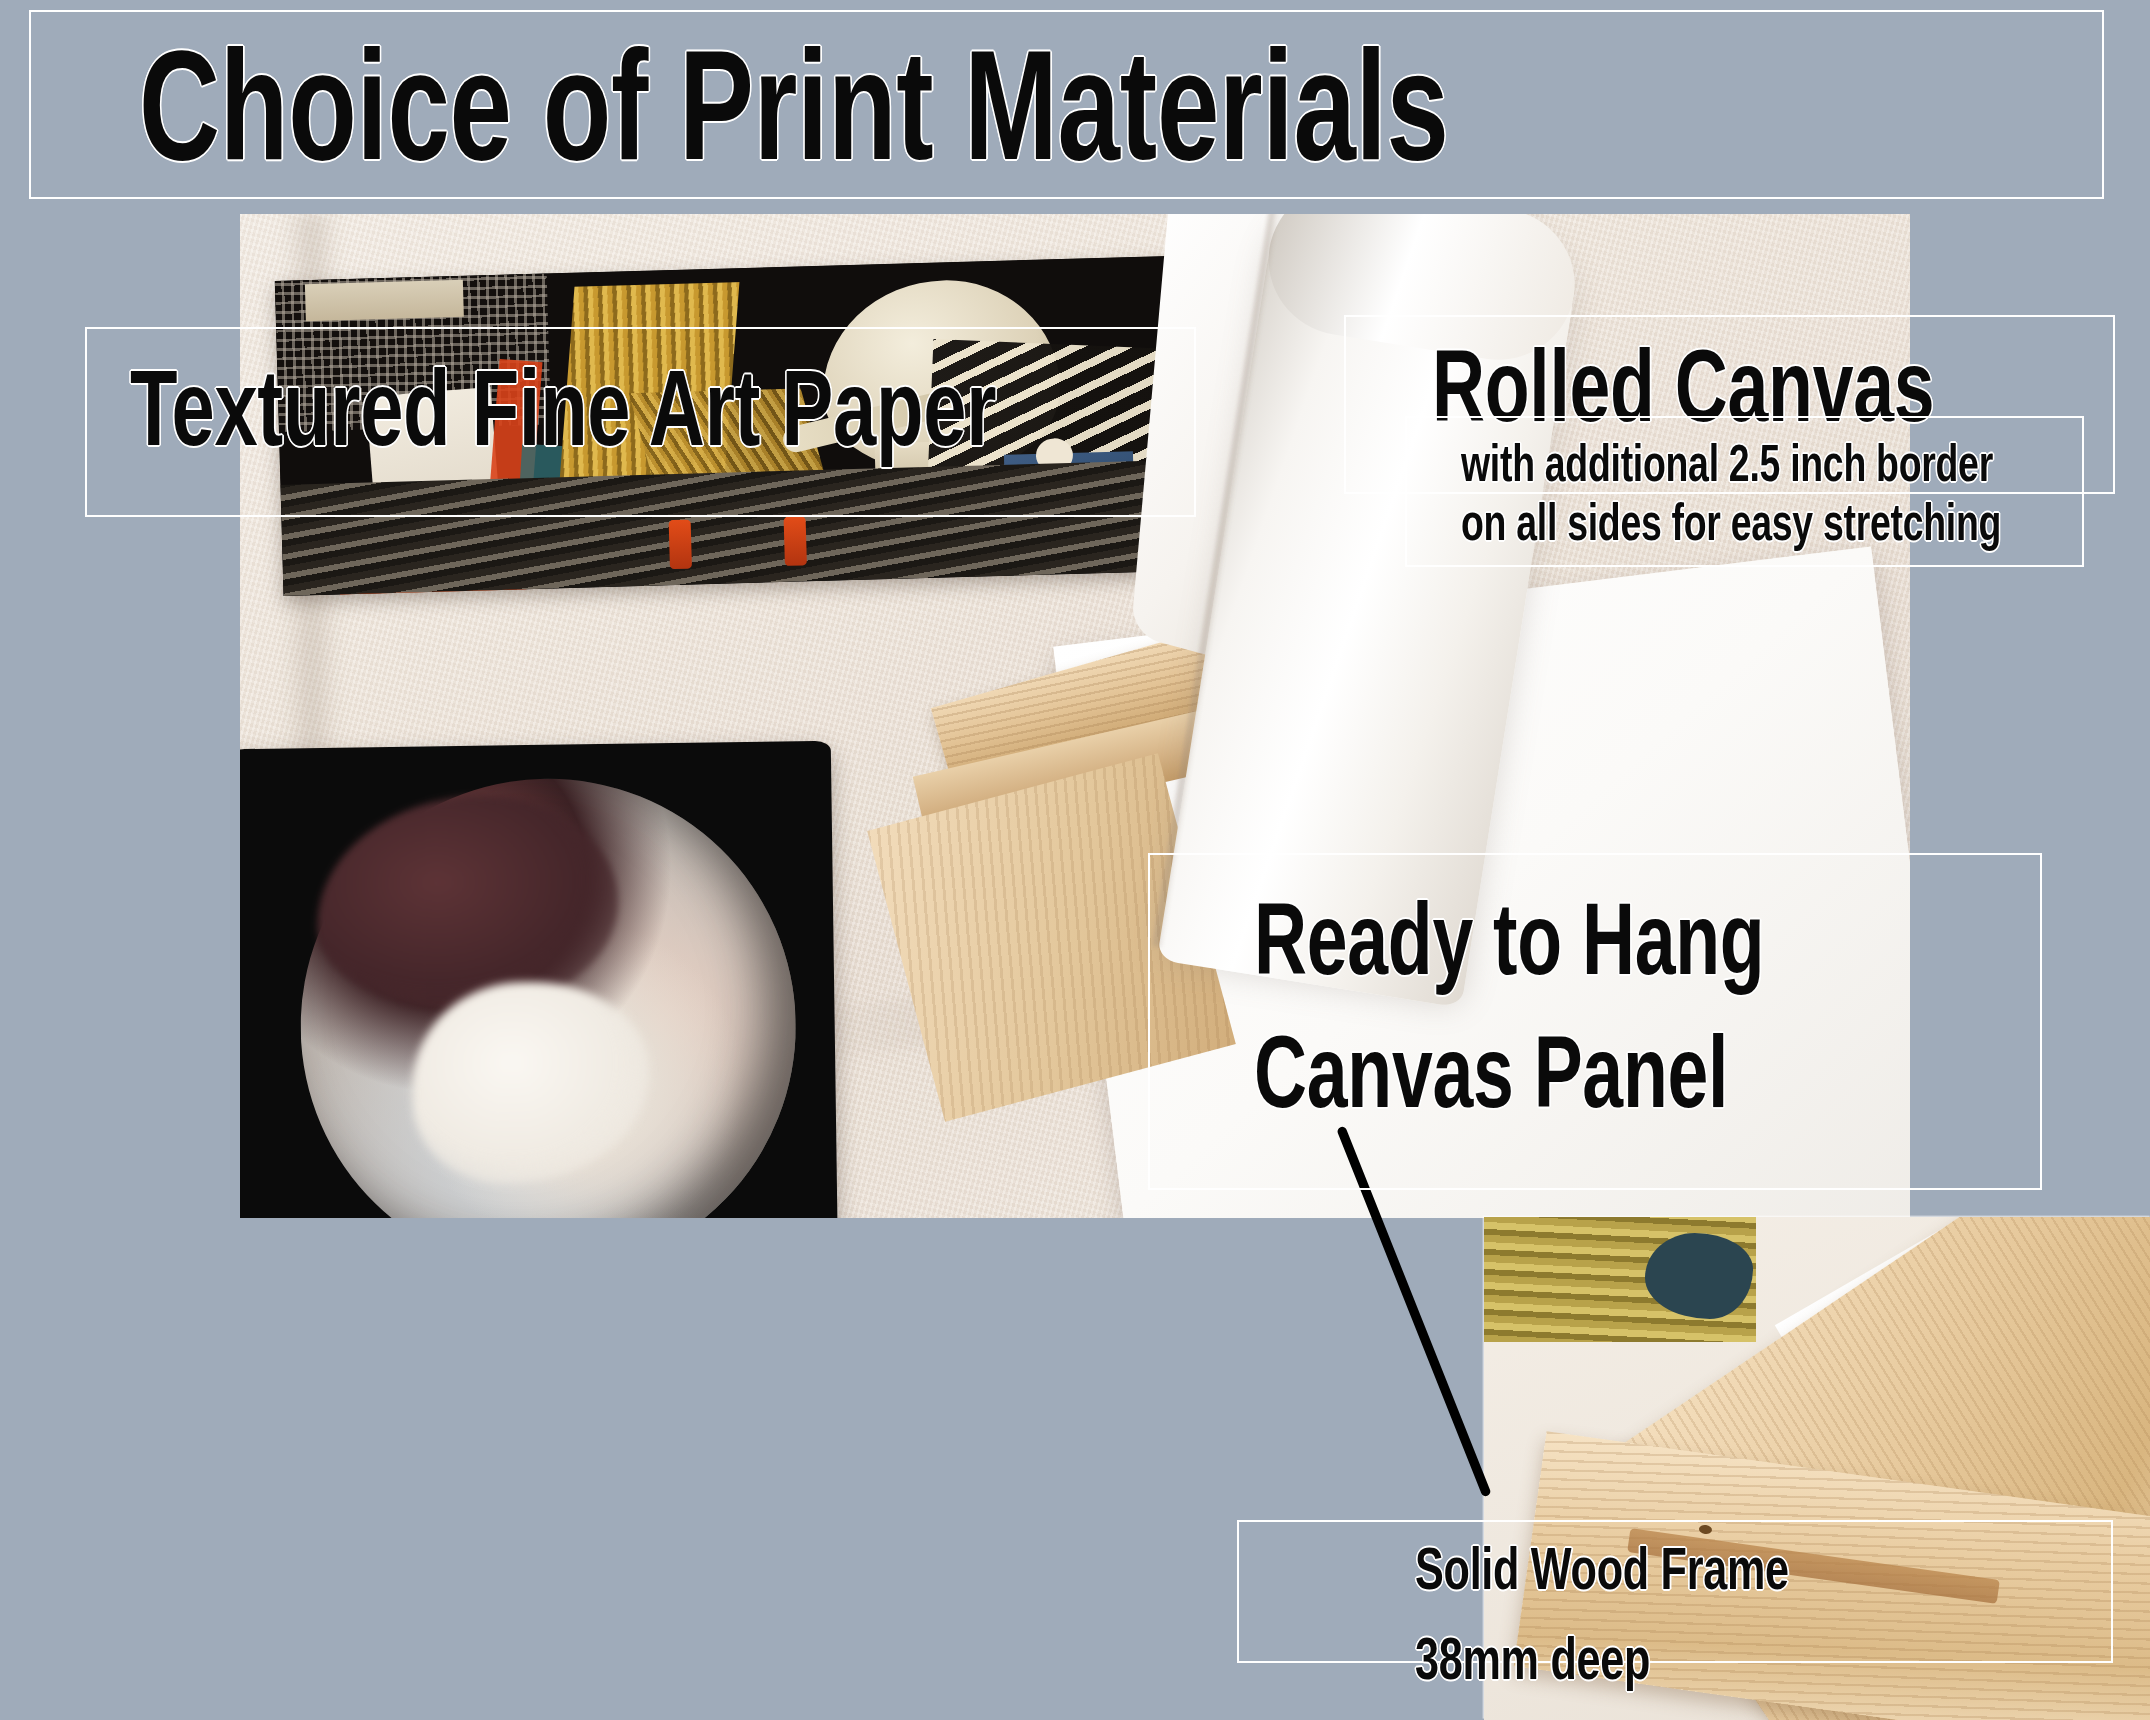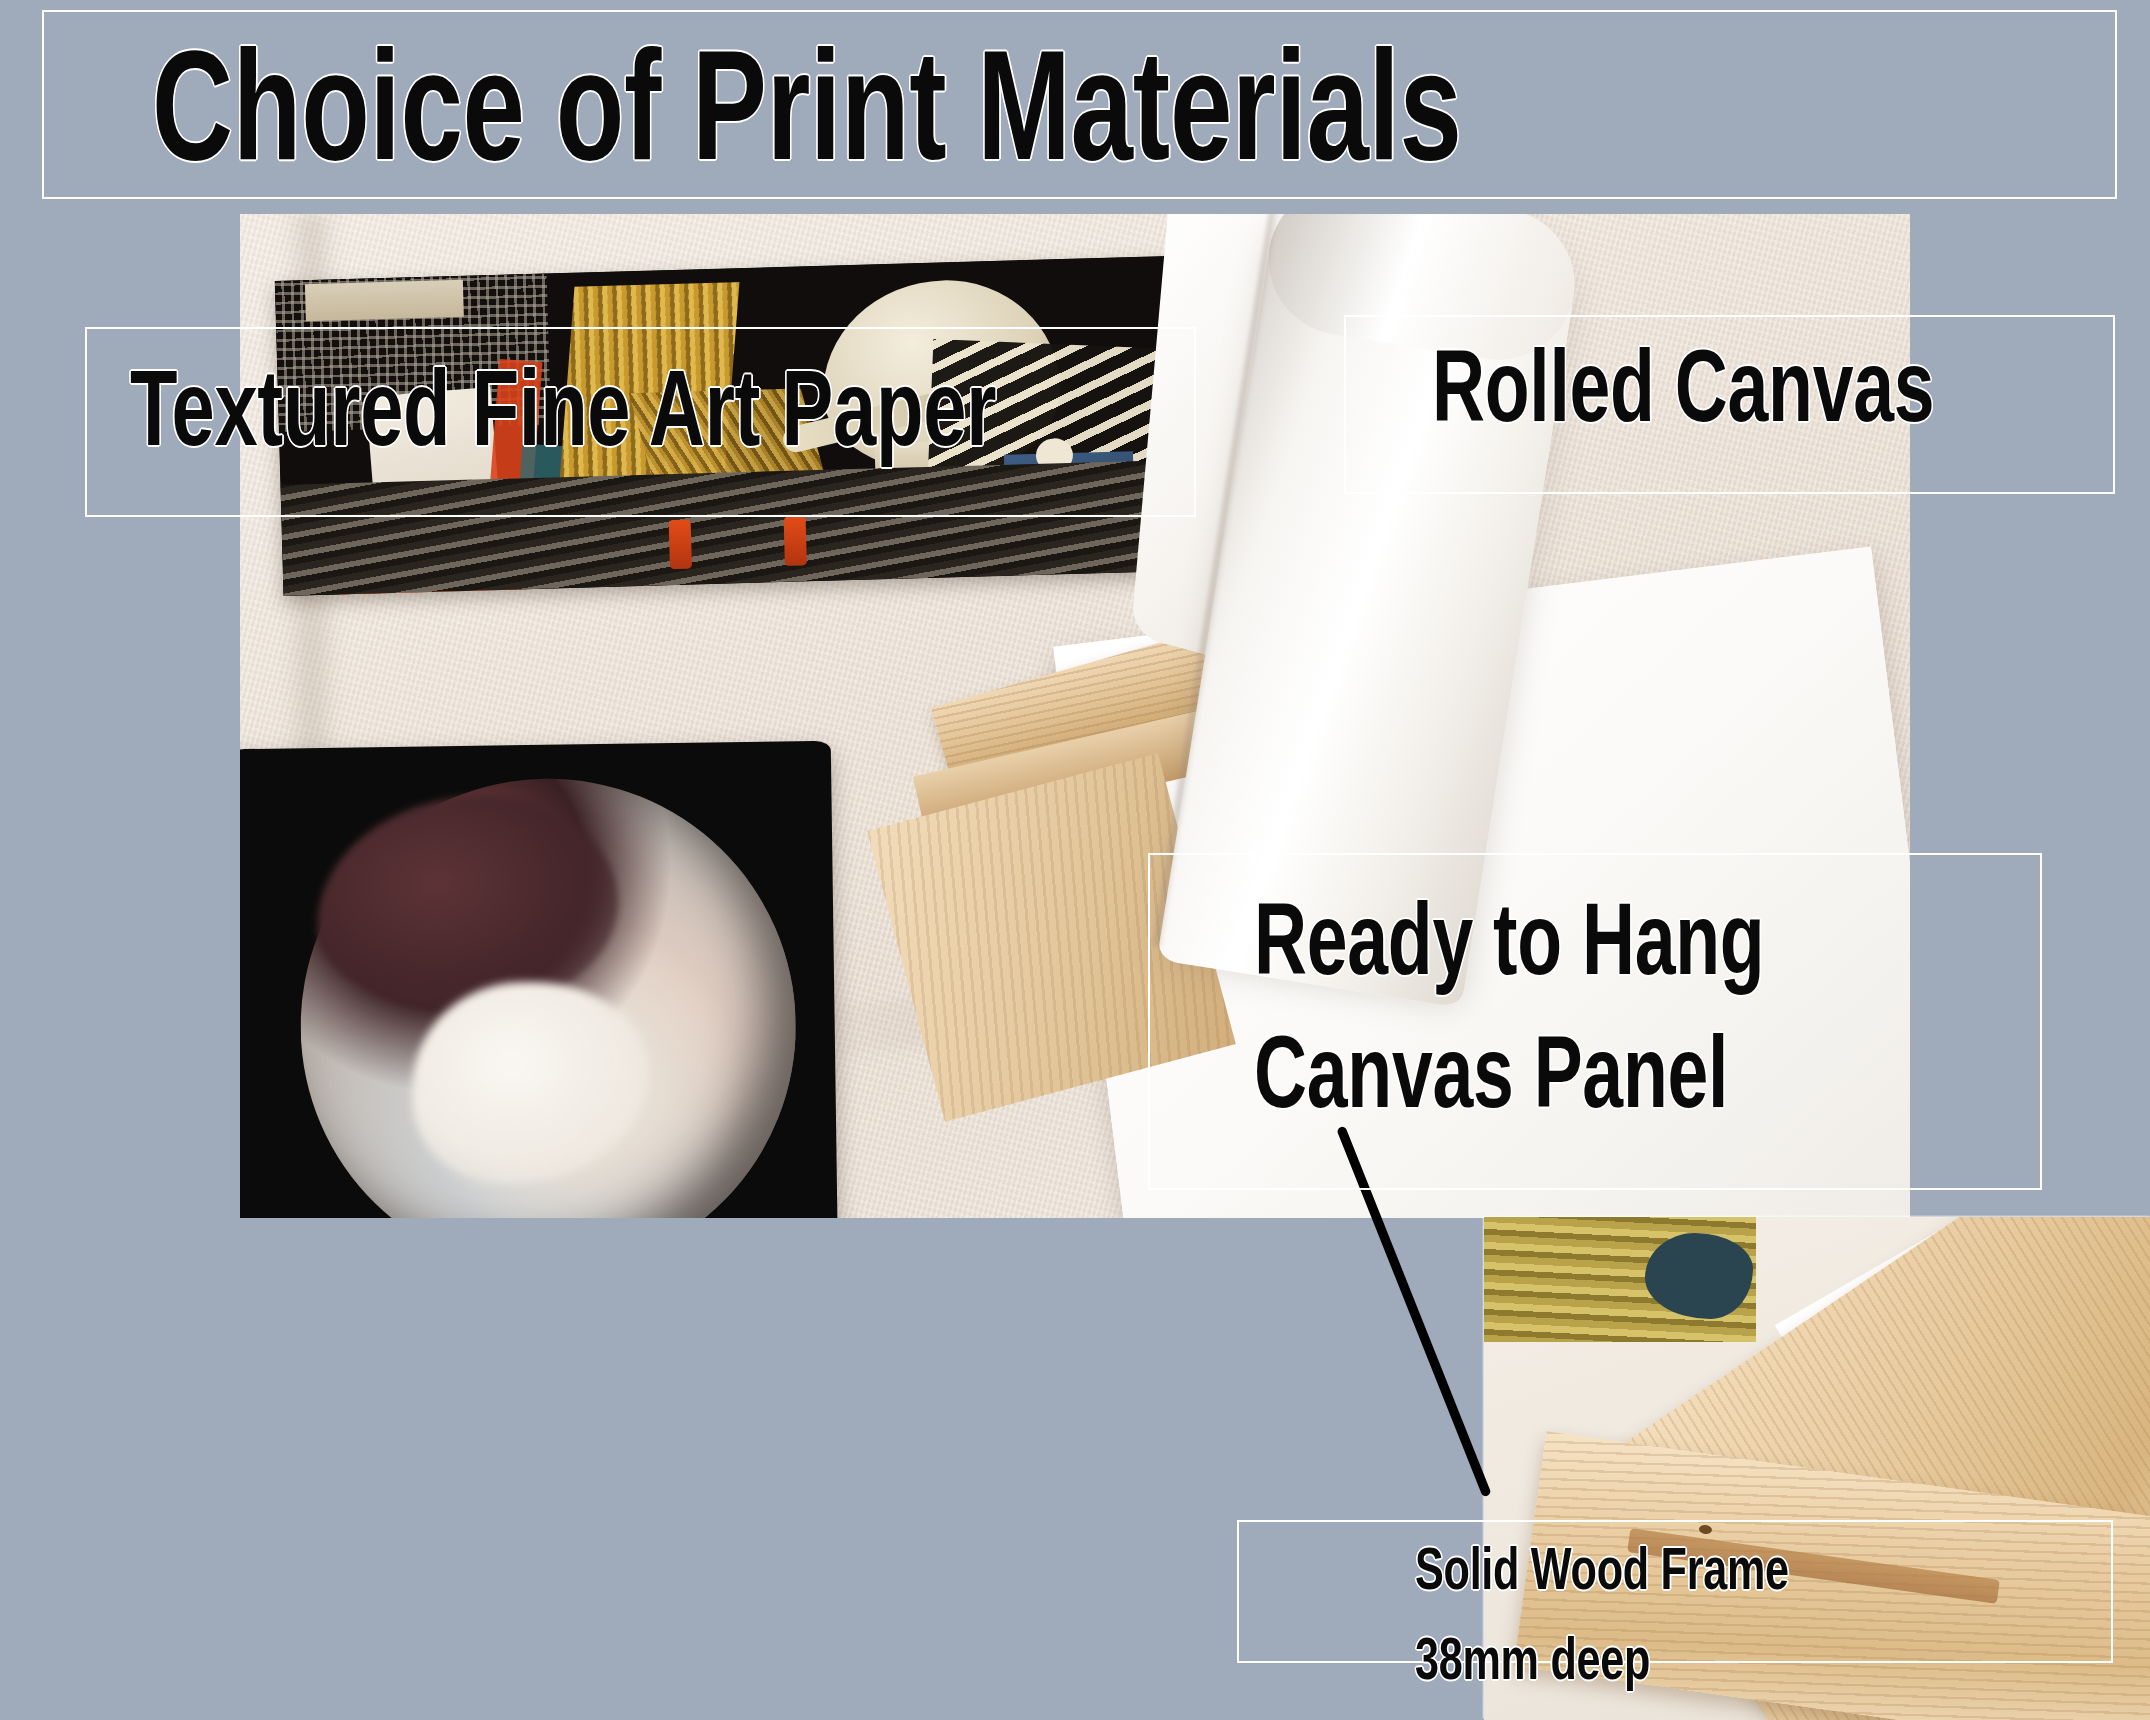--- a/index.html
+++ b/index.html
@@ -19,21 +19,21 @@
     transform:scaleX(.72);
     transform-origin:left center;
     white-space:nowrap;
     text-shadow:
       2.2px 0 0 #fff,-2.2px 0 0 #fff,0 2.2px 0 #fff,0 -2.2px 0 #fff,
       1.4px 1.4px 0 #fff,-1.4px 1.4px 0 #fff,1.4px -1.4px 0 #fff,-1.4px -1.4px 0 #fff;
   }
   .framebox{position:absolute;border:2.2px solid #ffffff;box-sizing:border-box;}
 
   
-  #title-box{left:42px;top:10px;width:2075px;height:189px;}
+  #title-box{left:29px;top:10px;width:2075px;height:189px;}
   #title-text{
     position:absolute;left:108px;top:7.2px;
     font-size:156px;line-height:172px;
   }
 
   
   #photo-main{
     position:absolute;left:240px;top:214px;width:1670px;height:1004px;
     background:#efe7de;overflow:hidden;
   }
@@ -395,20 +395,26 @@
   </div>
 
   <div class="framebox" id="fap-box">
     <div class="cap" id="fap-text">Textured Fine Art Paper</div>
   </div>
 
   <div class="framebox" id="rc-box">
     <div class="cap" id="rc-text">Rolled Canvas</div>
   </div>
 
+  <div class="framebox" id="rcs-box">
+    <div id="rcs-text">
+      <div class="cap">with additional 2.5 inch border</div>
+      <div class="cap">on all sides for easy stretching</div>
+    </div>
+  </div>
 
 
   <div class="framebox" id="rh-box">
     <div id="rh-text">
       <div class="cap">Ready to Hang</div>
       <div class="cap">Canvas Panel</div>
     </div>
   </div>
 
   <div class="framebox" id="swf-box">

